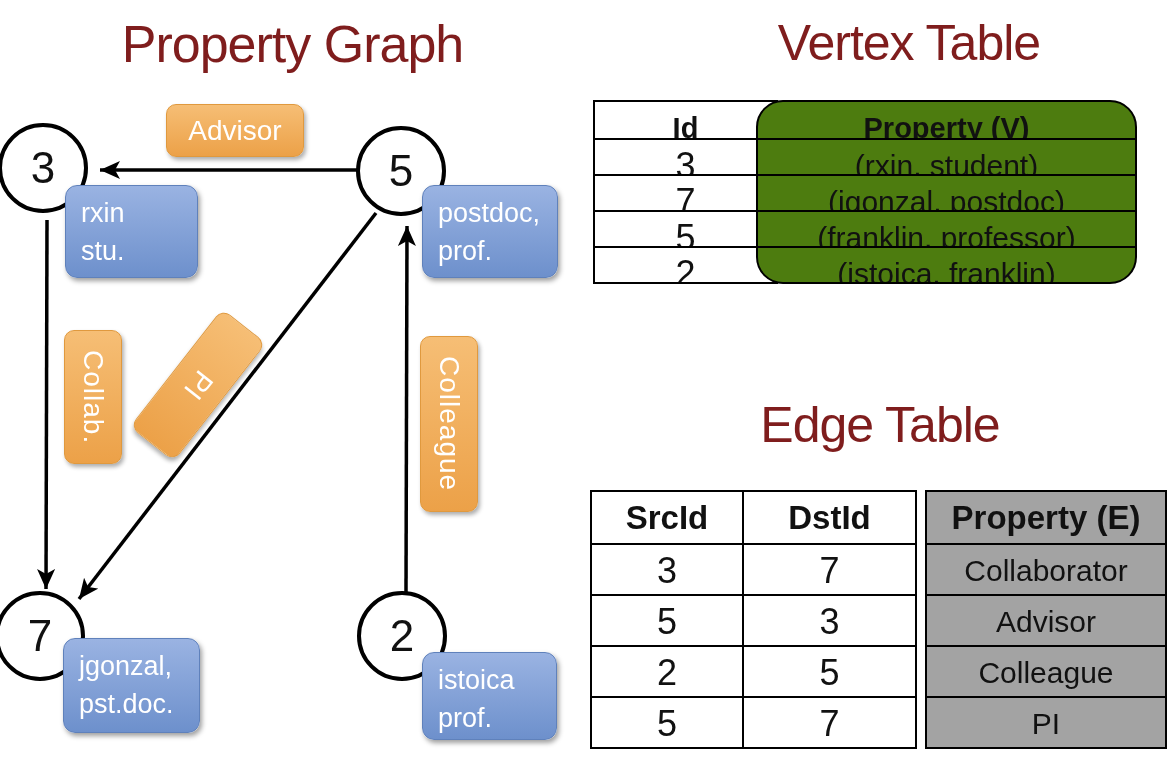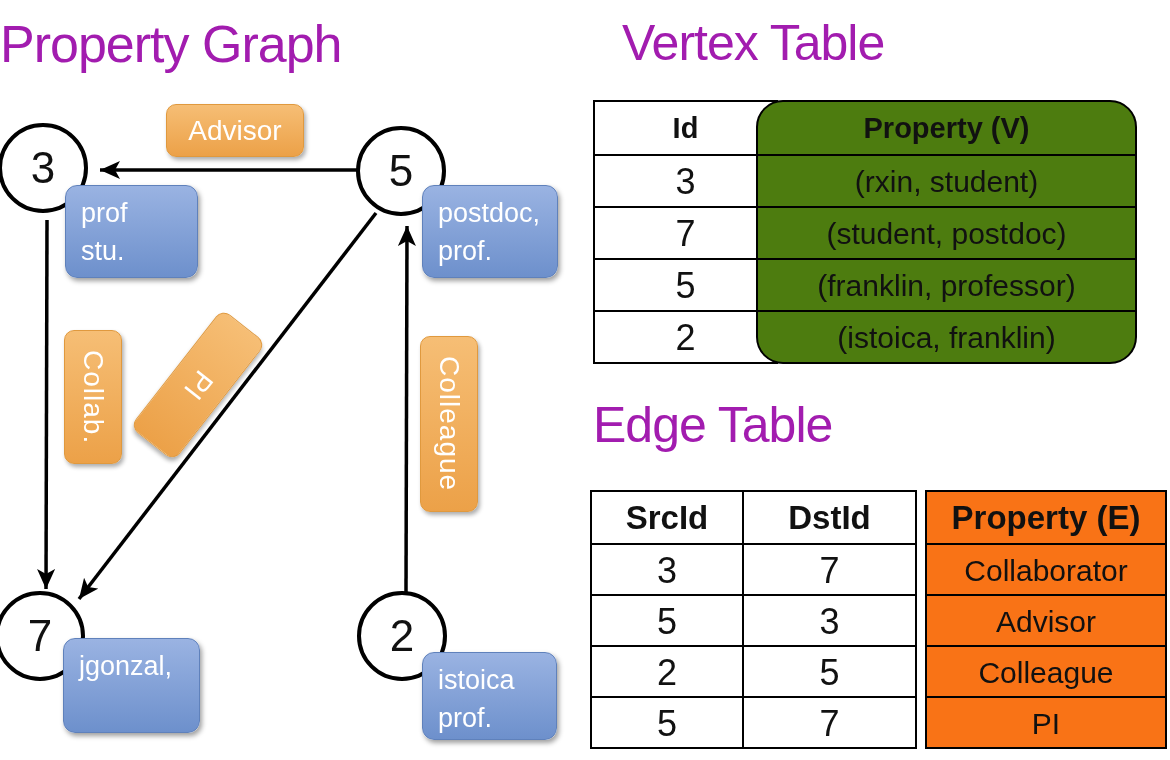--- a/index.html
+++ b/index.html
@@ -3,22 +3,22 @@
 <meta charset="utf-8">
 <style>
   * { margin:0; padding:0; box-sizing:border-box; }
   html,body { background:#fff; }
   .slide {
     position:relative; width:1170px; height:760px; overflow:hidden;
     background:#fff; color:#111;
     font-family:"Liberation Sans","DejaVu Sans",sans-serif;
   }
   .title {
-    position:absolute; text-align:left; font-size:50px; font-weight:300;
-    letter-spacing:-1px; color:#a21caf;
+    position:absolute; text-align:center; font-size:50px; font-weight:300;
+    letter-spacing:-1px; color:#7f1d1d;
   }
   .graph-title  { top:14px; left:0;    width:585px; font-size:52px; }
   .vertex-title { top:14px; left:622px; width:574px; }
   .edge-title   { top:396px; left:593px; width:574px; }
 
   
   svg.edges { position:absolute; left:0; top:0; z-index:1; }
   .node {
     position:absolute; z-index:2; width:90px; height:90px;
     border:4px solid #000; border-radius:50%; background:#fff;
@@ -43,36 +43,36 @@
   .pill-pi        { left:170px; top:310px; width:56px;  height:150px; transform:rotate(38deg); }
   .pill-colleague { left:420px; top:336px; width:58px;  height:176px; }
 
   
   .tbl { position:absolute; border:2px solid #000; background:#fff; }
   .tbl .cell {
     text-align:center; border-top:2px solid #000; overflow:hidden; white-space:nowrap;
   }
   .tbl .cell:first-child { border-top:none; }
   .tbl .hdr { font-weight:bold; }
-  .vt .cell { height:52px; line-height:52px; font-size:30px; }
+  .vt .cell { height:36px; line-height:52px; font-size:30px; }
   .vt .num  { font-size:36px; font-weight:300; }
   .vt .hdr  { font-size:29px; }
   .et .cell { height:51px; line-height:51px; font-size:30px; }
   .et .num  { font-size:36px; font-weight:300; }
   .et .hdr  { font-size:33px; }
 
   .vt-ids   { left:593px; top:100px; width:185px; }
   .vt-props { left:756px; top:100px; width:381px; background:#4d7c0f;border-radius:27px; }
 
   .et-ids   { left:590px; top:490px; width:327px;
               display:grid; grid-template-columns:150px 173px; }
   .et-ids .cell { border-top:none; }
   .et-ids .row2 { border-top:2px solid #000; }
   .et-ids .c2   { border-left:2px solid #000; }
-  .et-props { left:925px; top:490px; width:242px; background:#f97316; }
+  .et-props { left:925px; top:490px; width:242px; background:#a3a3a3; }
 </style>
 </head>
 <body>
 
 <div class="slide">
 
   <div class="title graph-title">Property Graph</div>
   <div class="title vertex-title">Vertex Table</div>
   <div class="title edge-title">Edge Table</div>
 
@@ -95,29 +95,30 @@
     <span>5</span>
   </div>
   <div class="node" style="left:-5px; top:591px;">
     <span>7</span>
   </div>
   <div class="node" style="left:357px; top:591px;">
     <span>2</span>
   </div>
 
   <div class="vbox" style="left:65px; top:185px; width:133px; height:93px;">
-    <div>prof</div>
+    <div>rxin</div>
     <div>stu.</div>
   </div>
   <div class="vbox" style="left:422px; top:185px; width:136px; height:93px;">
     <div>postdoc,</div>
     <div>prof.</div>
   </div>
   <div class="vbox" style="left:63px; top:638px; width:137px; height:95px;">
     <div>jgonzal,</div>
+    <div>pst.doc.</div>
   </div>
   <div class="vbox" style="left:422px; top:652px; width:135px; height:88px;">
     <div>istoica</div>
     <div>prof.</div>
   </div>
 
   <div class="pill pill-advisor">
     <span>Advisor</span>
   </div>
   <div class="pill pill-collab">
@@ -134,21 +135,21 @@
     <div class="cell hdr">Id</div>
     <div class="cell num">3</div>
     <div class="cell num">7</div>
     <div class="cell num">5</div>
     <div class="cell num">2</div>
   </div>
 
   <div class="tbl vt vt-props">
     <div class="cell hdr">Property (V)</div>
     <div class="cell">(rxin, student)</div>
-    <div class="cell">(student, postdoc)</div>
+    <div class="cell">(jgonzal, postdoc)</div>
     <div class="cell">(franklin, professor)</div>
     <div class="cell">(istoica, franklin)</div>
   </div>
 
   <div class="tbl et et-ids">
     <div class="cell hdr">SrcId</div>
     <div class="cell hdr c2">DstId</div>
     <div class="cell num row2">3</div>
     <div class="cell num row2 c2">7</div>
     <div class="cell num row2">5</div>

